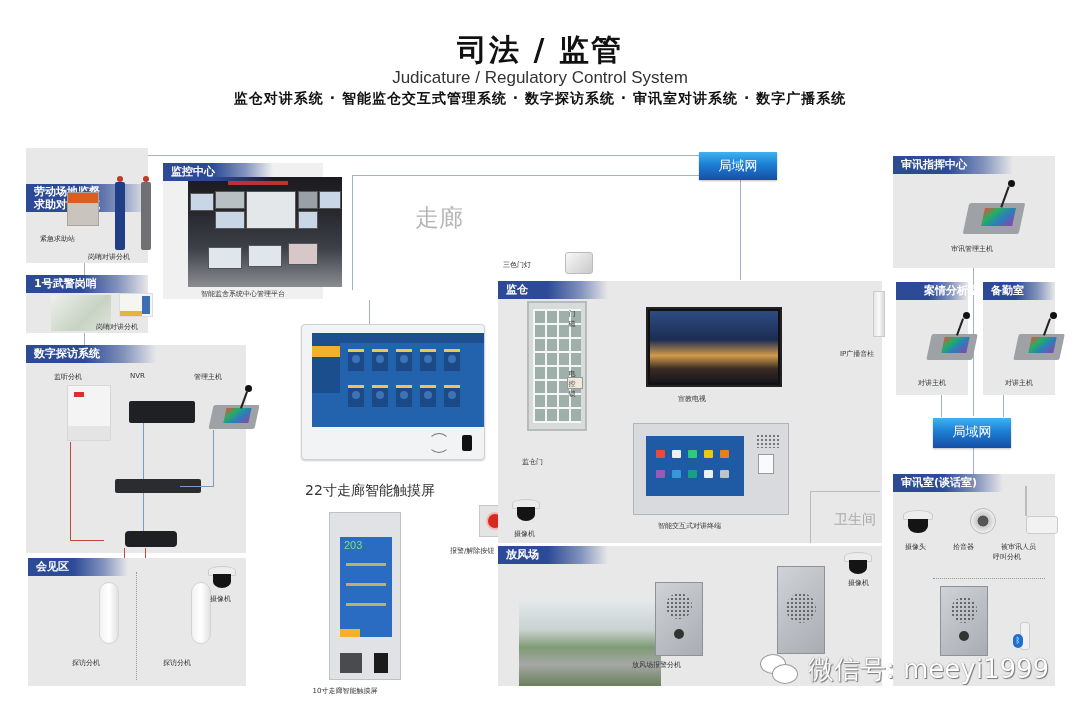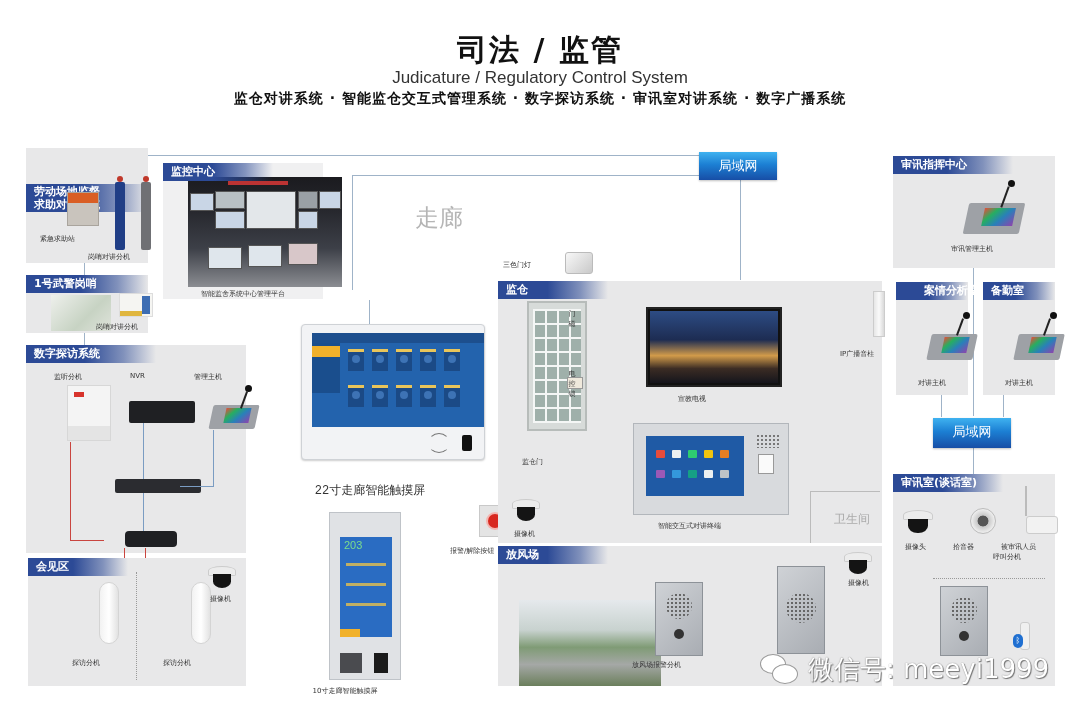--- a/index.html
+++ b/index.html
@@ -13,21 +13,21 @@
 
   .panel { position: absolute; background: #e8e8e9; }
   .panel-hdr {
     position: absolute; left: 0; top: 0; height: 18px; padding: 0 8px;
     font-size: 11px; font-weight: bold; color: #fff; line-height: 18px; white-space: nowrap;
     background: linear-gradient(90deg, #2c4a96 0%, #2c4a96 45%, rgba(44,74,150,0.55) 75%, rgba(232,232,233,0) 100%);
   }
   .panel-hdr.two { height: 28px; line-height: 13px; padding-top: 1px; }
 
   .lbl { position: absolute; font-size: 7px; color: #333; white-space: nowrap; text-align: center; }
-  .lbl-md { font-size: 12px; font-family: Liberation Mono, monospace; }
+  .lbl-md { font-size: 14px; }
 
   .line { position: absolute; background: #9fb3c8; }
   .line.v { width: 1px; }
   .line.h { height: 1px; }
   .line.red { background: #c9453f; }
   .line.blue { background: #7a9cc2; }
 
   .lan {
     position: absolute; color: #fff; font-size: 13px; text-align: center; line-height: 28px;
     background: linear-gradient(180deg, #3fb2f0 0%, #1c7fd3 45%, #174ea6 100%);

